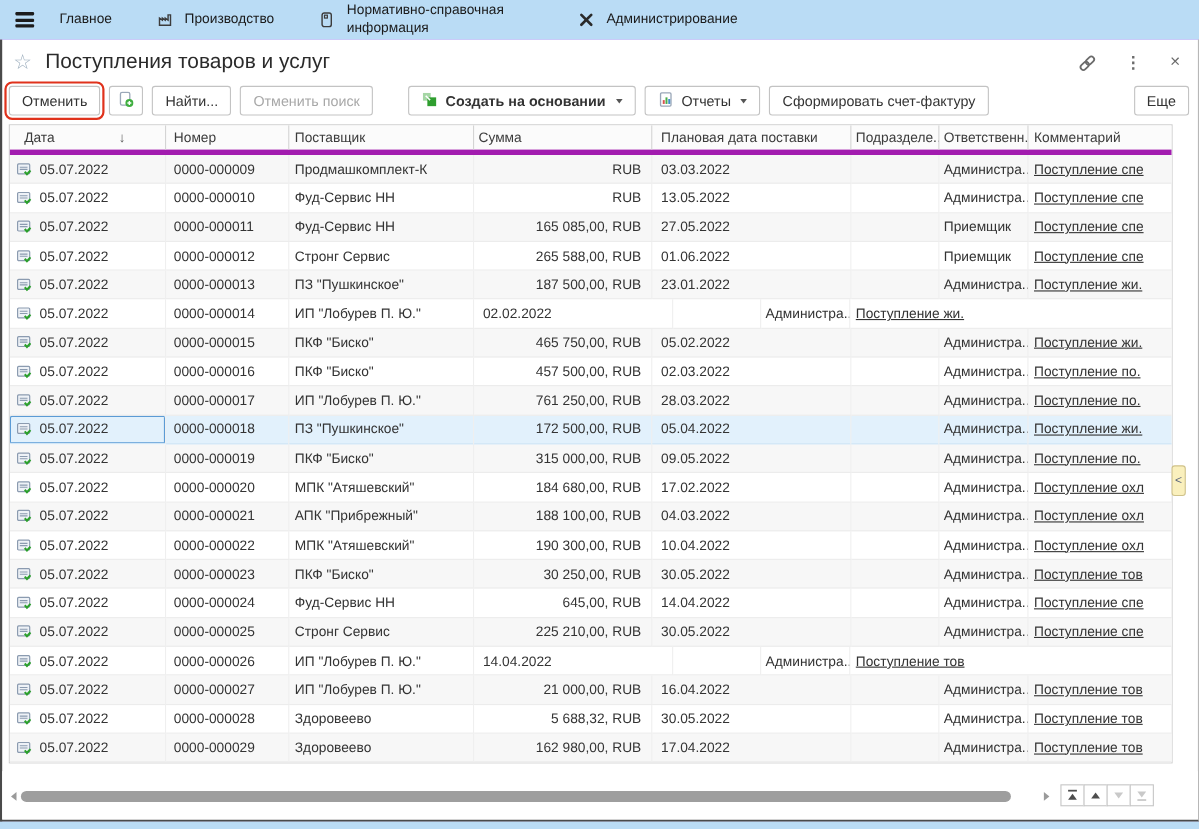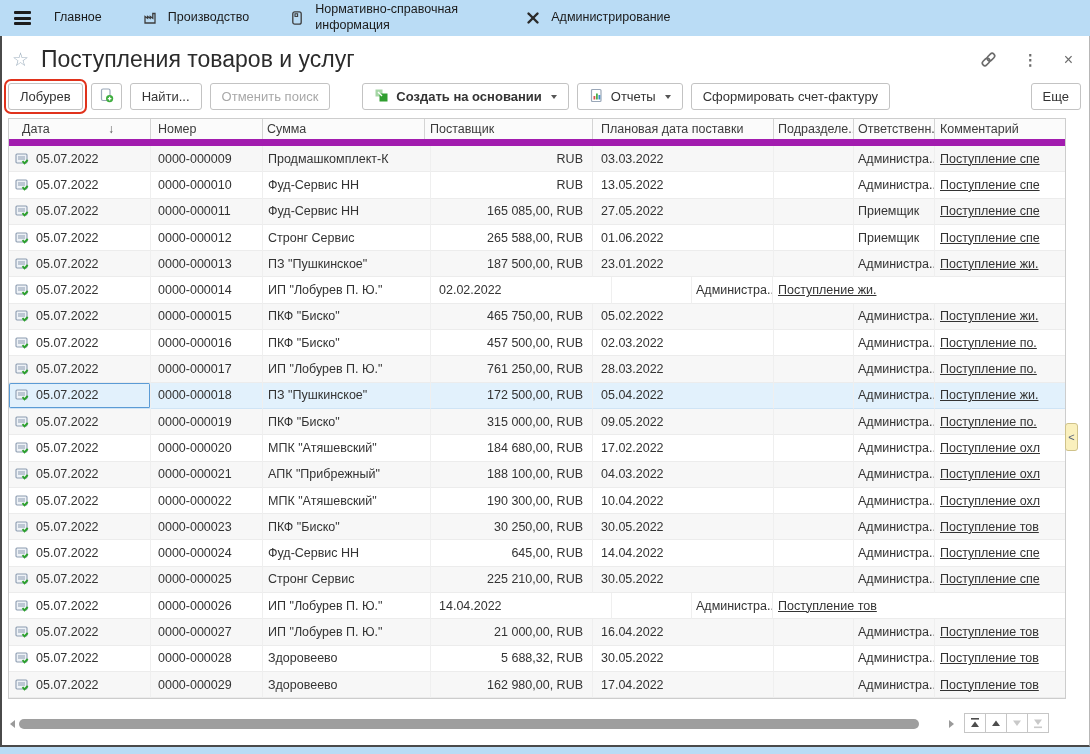--- a/index.html
+++ b/index.html
@@ -17,41 +17,41 @@
   .tb-ic { display:flex; align-items:center; }
 
   
   .content { position:absolute; top:36px; left:0; right:0; bottom:7px; background:#fff;
              border-left:2px solid #4a4a4a; border-right:1px solid #b7b7b7; border-bottom:2px solid #4a4a4a; }
   .bottom-strip { position:absolute; left:0; right:0; bottom:0; height:7px; background:#badcf5; }
 
   
   .title-row { display:flex; align-items:center; padding:10px 12px 4px 10px; }
   .star { font-size:19px; color:#9fb0bf; margin-right:12px; cursor:pointer; line-height:1; }
-  .page-title { font-size:23px; color:#2b2b2b; }
+  .page-title { font-size:19px; color:#2b2b2b; }
   .win-icons { margin-left:auto; display:flex; align-items:center; gap:26px; padding-right:4px; }
   .win-icons .wi { color:#6b6b6b; cursor:pointer; display:flex; align-items:center; }
   .kebab { font-size:15px; font-weight:bold; letter-spacing:0; color:#555; }
   .close-x { font-size:16px; color:#666; }
 
   
   .toolbar { display:flex; align-items:center; padding:6px 8px 8px 6px; gap:8px; }
   .btn { height:27px; background:#fff; border:1px solid #c3c3c3; border-radius:3px;
          font-size:13px; color:#333; padding:0 11px; display:flex; align-items:center; gap:7px;
          cursor:pointer; white-space:nowrap; font-family:"Liberation Sans",sans-serif; }
   .btn.disabled { color:#a8a8a8; cursor:default; }
   .btn.icon-only { padding:0 7px; }
   .caret { width:0; height:0; border-left:3.5px solid transparent; border-right:3.5px solid transparent; border-top:4px solid #555; margin-left:2px; }
   .btn-create { outline:2px solid #e0321c; outline-offset:2px; }
   .gap-before { margin-left:24px;font-weight:bold; }
   .btn-more { margin-left:auto; }
 
   
   .table { margin-left:6px; width:1058px; border:1px solid #cdcdcd; }
-  .thead { display:flex; height:27px; background:#fbfbfb; border-bottom:7px solid #a21caf; }
+  .thead { display:flex; height:27px; background:#fbfbfb; border-bottom:5px solid #a21caf; }
   .th { font-size:12.5px; color:#3c3c3c; display:flex; align-items:center; border-right:1px solid #d4d4d4;
         overflow:hidden; white-space:nowrap; cursor:pointer; }
   .th:last-child { border-right:none; }
   .sort-arrow { margin-left:auto; margin-right:36px; font-size:12px; color:#555; }
 
   .c-date { width:142px; } .c-num { width:112px; } .c-sup { width:168px; } .c-sum { width:162px; }
   .c-plan { width:181px; } .c-dept { width:80px; } .c-resp { width:81px; } .c-com { flex:1; }
 
   .h-date { padding-left:13px; } .h-num { padding-left:7px; } .h-sup { padding-left:5px; }
   .h-sum { padding-left:4px; } .h-plan { padding-left:8px; } .h-dept { padding-left:4px; }
@@ -148,21 +148,21 @@
                 <rect x="7.2" y="5.6" width="8" height="4.8" rx="2.4"></rect>
               </g>
             </svg>
         </span>
         <span class="wi kebab">⋮</span>
         <span class="wi close-x">×</span>
       </div>
     </div>
 
     <div class="toolbar">
-      <button class="btn btn-create">Лобурев</button>
+      <button class="btn btn-create">Отменить</button>
       <button class="btn icon-only">
         <span>
           <svg width="15" height="15" viewBox="0 0 15 15">
               <rect x="2.5" y="1" width="8.5" height="11.5" rx="1.5" fill="#fff" stroke="#9aa7b8" stroke-width="1.2"></rect>
               <circle cx="10.6" cy="10.6" r="3.6" fill="#3fae3f"></circle>
               <path d="M10.6 8.8v3.6M8.8 10.6h3.6" stroke="#fff" stroke-width="1.3"></path>
             </svg>
         </span>
       </button>
       <button class="btn">Найти...</button>
@@ -197,22 +197,22 @@
       </button>
     </div>
 
     <div class="table">
       <div class="thead">
         <div class="th c-date h-date">
           <span>Дата</span>
           <span class="sort-arrow">↓</span>
         </div>
         <div class="th c-num h-num">Номер</div>
+        <div class="th c-sup h-sup">Поставщик</div>
         <div class="th c-sum h-sum">Сумма</div>
-        <div class="th c-sup h-sup">Поставщик</div>
         <div class="th c-plan h-plan">Плановая дата поставки</div>
         <div class="th c-dept h-dept">Подразделе...</div>
         <div class="th c-resp h-resp">Ответственн...</div>
         <div class="th c-com h-com">Комментарий</div>
       </div>
       <div class="tbody">
   <div class="trow">
     <div class="c c-date cell-date">
       <span class="doc-ic">
         <svg width="14" height="14" viewBox="0 0 14 14">

